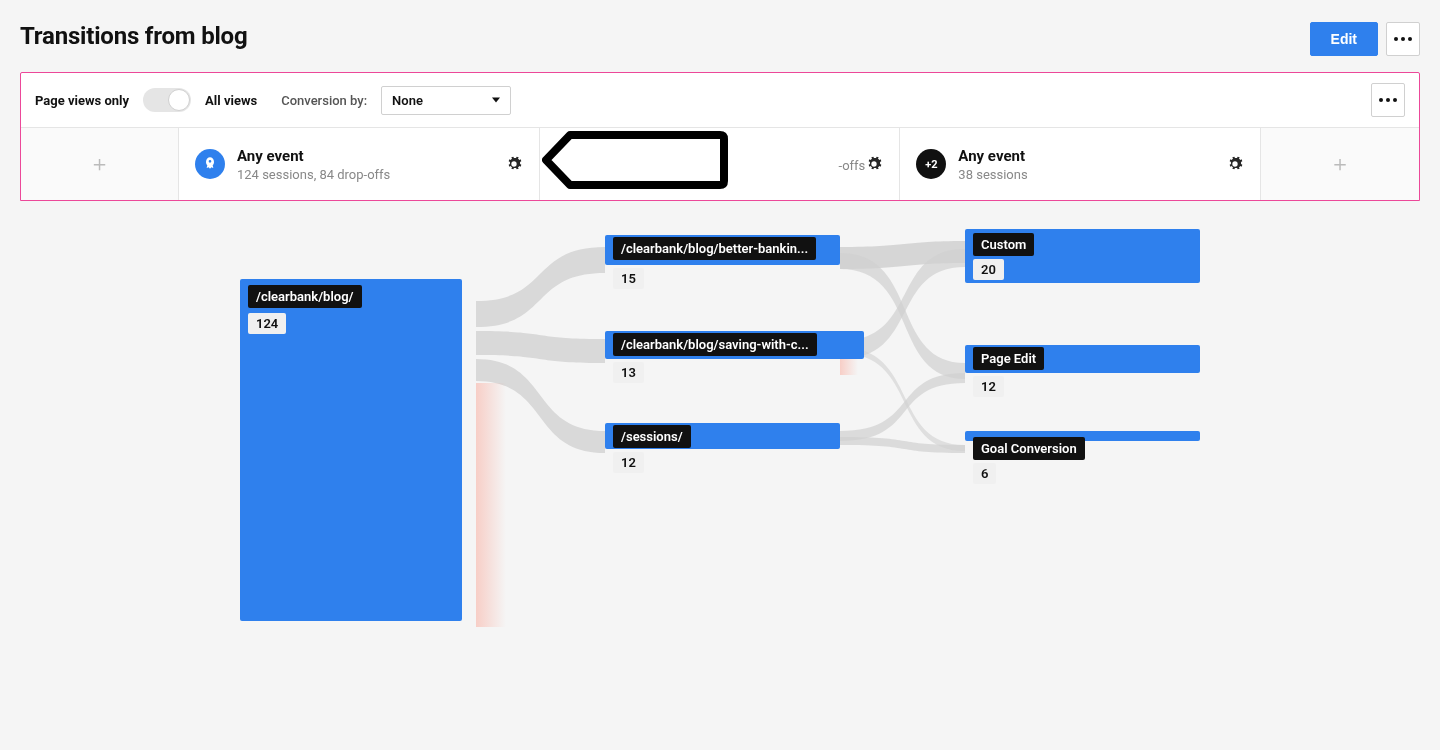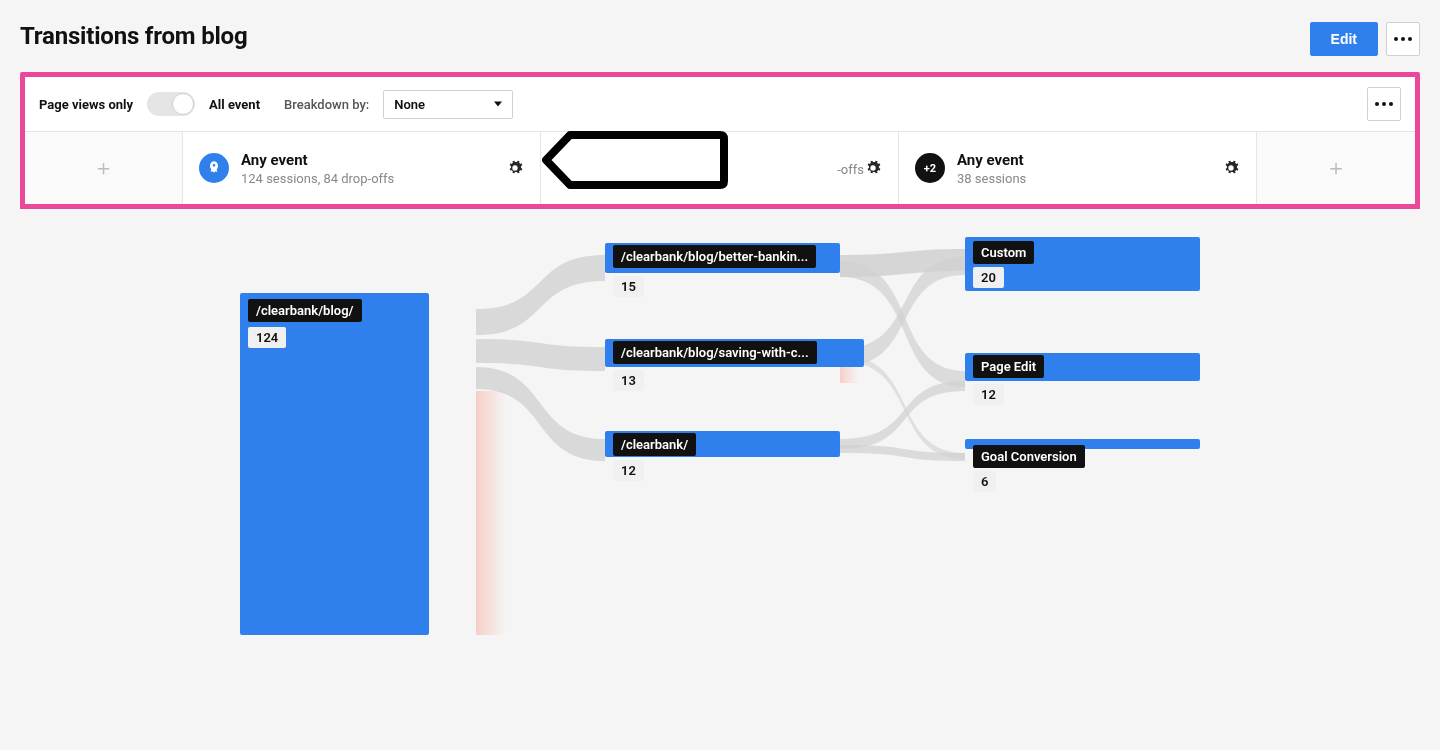--- a/index.html
+++ b/index.html
@@ -9,21 +9,21 @@
   
   .header { display: flex; align-items: flex-start; justify-content: space-between; padding: 22px 20px 16px 20px; }
   .title { font-size: 24px; font-weight: 700; letter-spacing: -0.2px; }
   .header-actions { display: flex; gap: 8px; align-items: center; }
   .btn-primary { background: #2f80ed; border: 1px solid #2f80ed; color: #fff; font-weight: 600; font-size: 14px; padding: 8px 20px; border-radius: 2px; cursor: pointer; }
   .btn-icon { width: 34px; height: 34px; border: 1px solid #d0d0d0; background: #fff; border-radius: 2px; display: flex; align-items: center; justify-content: center; cursor: pointer; }
   .dots { display: flex; gap: 3px; }
   .dots span { width: 4px; height: 4px; background: #111; border-radius: 50%; display: block; }
 
   
-  .toolbar-wrap { margin: 0 20px; border: 5px solid #ec4899; background: #fff; border-radius: 2px 2px 0 0; }
+  .toolbar-wrap { margin: 0 20px; border: 1px solid #ec4899; background: #fff; border-radius: 2px 2px 0 0; }
   .toolbar { display: flex; align-items: center; padding: 10px 14px; gap: 14px; border-bottom: 1px solid #e5e5e5; position: relative; }
   .toolbar-label { font-size: 13px; font-weight: 700; }
   .toggle { width: 48px; height: 24px; border-radius: 24px; background: #e5e5e5; position: relative; cursor: pointer; }
   .toggle .knob { position: absolute; top: 1px; right: 1px; width: 22px; height: 22px; border-radius: 50%; background: #fff; border: 1px solid #d0d0d0; }
   .breakdown-label { font-size: 13px; font-weight: 500; color: #555; margin-left: 10px; }
   .select { border: 1px solid #d0d0d0; background: #fff; padding: 6px 28px 6px 10px; font-size: 13px; font-weight: 600; border-radius: 2px; position: relative; cursor: pointer; min-width: 130px; }
   .select::after { content: ""; position: absolute; right: 10px; top: 50%; width: 0; height: 0; border-left: 4px solid transparent; border-right: 4px solid transparent; border-top: 5px solid #111; transform: translateY(-50%); }
   .toolbar .btn-icon.right { margin-left: auto; }
 
   
@@ -73,22 +73,22 @@
     </button>
   </div>
 </div>
 
 <div class="toolbar-wrap">
   <div class="toolbar">
     <span class="toolbar-label">Page views only</span>
     <div class="toggle">
           <div class="knob"></div>
         </div>
-    <span class="toolbar-label">All event</span>
-    <span class="breakdown-label">Breakdown by:</span>
+    <span class="toolbar-label">All views</span>
+    <span class="breakdown-label">Conversion by:</span>
     <div class="select">
       <span>None</span>
     </div>
     <button class="btn-icon right">
       <span class="dots">
             <span></span>
             <span></span>
             <span></span>
           </span>
     </button>
@@ -165,35 +165,35 @@
     <path d="M820 30 C900 30 870 140 945 140 L945 156 C870 156 900 46 820 46 Z" fill="#d0d0d0" opacity="0.7"></path>
     <path d="M820 118 C900 118 870 26 945 26 L945 44 C870 44 900 136 820 136 Z" fill="#d0d0d0" opacity="0.7"></path>
     <path d="M820 208 C900 208 870 150 945 150 L945 160 C870 160 900 218 820 218 Z" fill="#d0d0d0" opacity="0.7"></path>
     <path d="M820 214 C900 214 870 222 945 222 L945 230 C870 230 900 222 820 222 Z" fill="#d0d0d0" opacity="0.7"></path>
     <path d="M820 124 C900 124 870 222 945 222 L945 228 C870 228 900 130 820 130 Z" fill="#d0d0d0" opacity="0.6"></path>
   </svg>
 
   <div class="dropoff" style="left:456px; top:160px; width:30px; height:244px;"></div>
   <div class="dropoff" style="left:820px; top:130px; width:18px; height:22px;"></div>
 
-  <div class="node" style="left:220px; top:62px; width:189px; height:342px;">
+  <div class="node" style="left:220px; top:56px; width:222px; height:342px;">
     <span class="tag">/clearbank/blog/</span>
     <span class="count inside">124</span>
   </div>
 
   <div class="node" style="left:585px; top:12px; width:235px; height:30px;">
     <span class="tag" style="top:2px;">/clearbank/blog/better-bankin...</span>
     <span class="count below">15</span>
   </div>
   <div class="node" style="left:585px; top:108px; width:259px; height:28px;">
     <span class="tag" style="top:2px;">/clearbank/blog/saving-with-c...</span>
     <span class="count below">13</span>
   </div>
   <div class="node" style="left:585px; top:200px; width:235px; height:26px;">
-    <span class="tag" style="top:2px;">/clearbank/</span>
+    <span class="tag" style="top:2px;">/sessions/</span>
     <span class="count below">12</span>
   </div>
 
   <div class="node" style="left:945px; top:6px; width:235px; height:54px;">
     <span class="tag" style="top:4px;">Custom</span>
     <span class="count inside" style="top:30px;">20</span>
   </div>
   <div class="node" style="left:945px; top:122px; width:235px; height:28px;">
     <span class="tag" style="top:2px;">Page Edit</span>
     <span class="count below">12</span>

